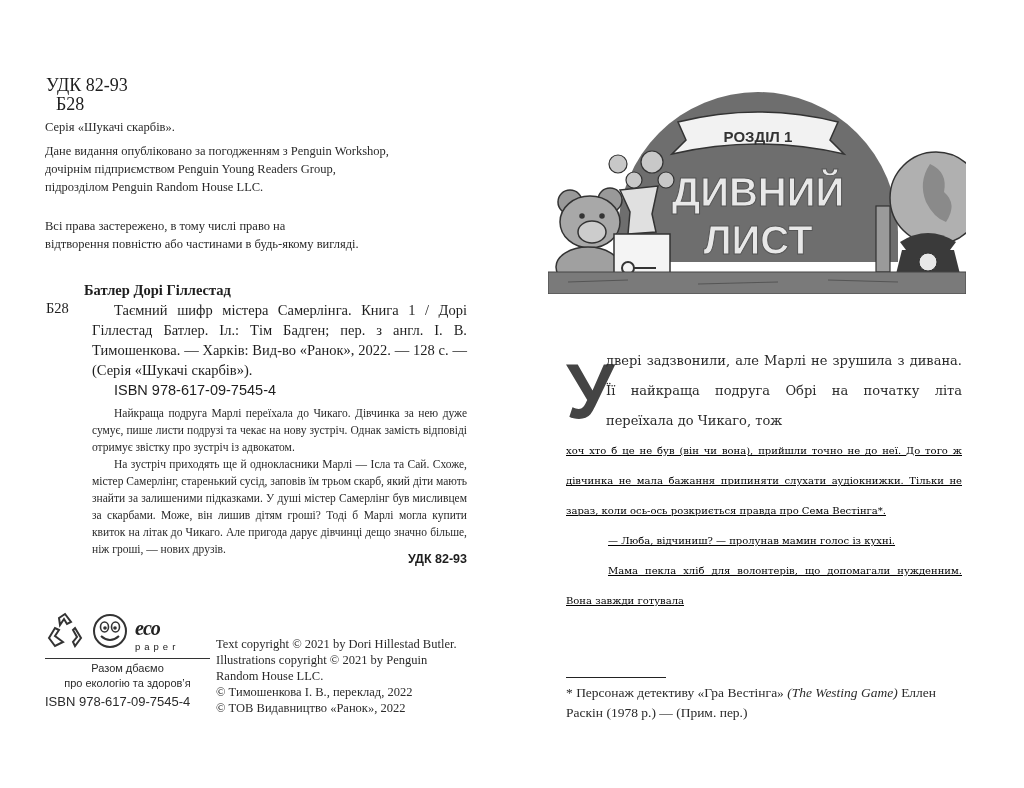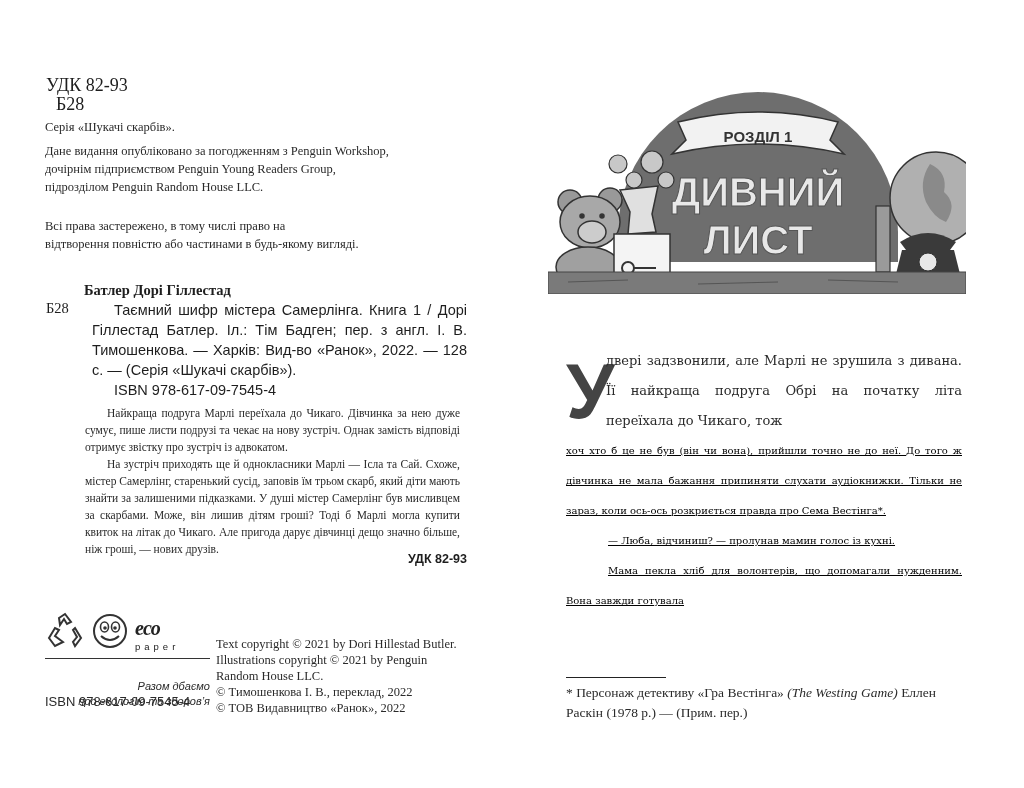--- a/index.html
+++ b/index.html
@@ -11,32 +11,32 @@
   .udk-top { position:absolute; left:46px; top:76px; font-family:"Liberation Serif", serif; font-size:18px; line-height:19px; color:#1e1e1e; }
   .udk-top div:nth-child(2) { padding-left:10px; }
 
   .center-block { position:absolute; left:45px; width:422px; text-align:left; font-family:"Liberation Serif", serif; color:#2a2a2a; }
   .series { top:120px; font-size:12.5px; }
   .orig { top:142px; font-size:12.5px; line-height:18px; }
   .rights { top:217px; font-size:12.5px; line-height:18px; }
 
   .author { position:absolute; left:84px; top:282px; font-family:"Liberation Serif", serif; font-weight:bold; font-size:14.5px; color:#1e1e1e; }
   .b28 { position:absolute; left:46px; top:300px; font-family:"Liberation Serif", serif; font-size:14.5px; color:#1e1e1e; }
-  .biblio { position:absolute; left:92px; top:300px; width:375px; font-family:Liberation Sans, sans-serif; font-size:14.5px; line-height:20px; color:#1e1e1e; text-align:justify; text-indent:22px; }
+  .biblio { position:absolute; left:92px; top:300px; width:375px; font-family:Liberation Serif, serif; font-size:14.5px; line-height:20px; color:#1e1e1e; text-align:justify; text-indent:22px; }
   .isbn-mid { position:absolute; left:92px; top:382px; font-family:"Liberation Sans", sans-serif; font-size:14.5px; color:#1e1e1e; padding-left:22px; }
-  .annot { position:absolute; left:85px; top:405px; width:375px; font-family:"Liberation Serif", serif; font-size:11.5px; line-height:17px; color:#2a2a2a; text-align:justify; }
+  .annot { position:absolute; left:92px; top:405px; width:375px; font-family:"Liberation Serif", serif; font-size:11.5px; line-height:17px; color:#2a2a2a; text-align:justify; }
   .annot p { text-indent:22px; }
   .udk-bottom { position:absolute; right:45px; top:552px; font-family:"Liberation Sans", sans-serif; font-weight:bold; font-size:12.5px; color:#1e1e1e; }
 
   .eco { position:absolute; left:45px; top:612px; width:165px; }
   .eco-icons { display:flex; align-items:center; gap:6px; height:42px; }
   .eco-word { font-family:Liberation Serif, serif; font-weight:bold; font-style:italic; font-size:20px; line-height:26px; color:#222; letter-spacing:-1px; }
   .eco-paper { font-family:"Liberation Sans", sans-serif; font-size:9.5px; letter-spacing:4px; color:#222; text-align:right; }
   .eco-line { border-top:1.5px solid #333; margin-top:4px; }
-  .eco-slogan { text-align:right; font-family:"Liberation Sans", sans-serif; font-size:11px; line-height:15px; color:#2a2a2a; margin-top:20px;font-style:italic; }
+  .eco-slogan { text-align:center; font-family:"Liberation Sans", sans-serif; font-size:11px; line-height:15px; color:#2a2a2a; margin-top:2px; }
   .isbn-bottom { position:absolute; left:45px; top:694px; font-family:"Liberation Sans", sans-serif; font-size:13px; color:#2a2a2a; }
   .copyright { position:absolute; left:216px; top:636px; font-family:"Liberation Serif", serif; font-size:12.5px; line-height:16px; color:#2a2a2a; }
 
   
   .illustration { position:absolute; left:548px; top:82px; width:418px; height:212px; }
   .story { position:absolute; left:606px; top:346px; width:356px; font-family:"DejaVu Serif", serif; font-size:13px; line-height:30px; color:#2a2a2a; text-align:justify; }
   .drop-cap { position:absolute; left:566px; top:352px; font-family:"Liberation Sans", sans-serif; font-weight:bold; font-size:78px; line-height:78px; color:#444; }
   .story-cont { position:absolute; left:566px; top:436px; width:396px; font-family:"DejaVu Serif", serif; font-size:10px; line-height:30px; color:#000000; text-align:justify;text-decoration:underline; }
   .story-cont p.indent { text-indent:42px; }
   .footnote-rule { position:absolute; left:566px; top:677px; width:100px; border-top:1.5px solid #222; }

